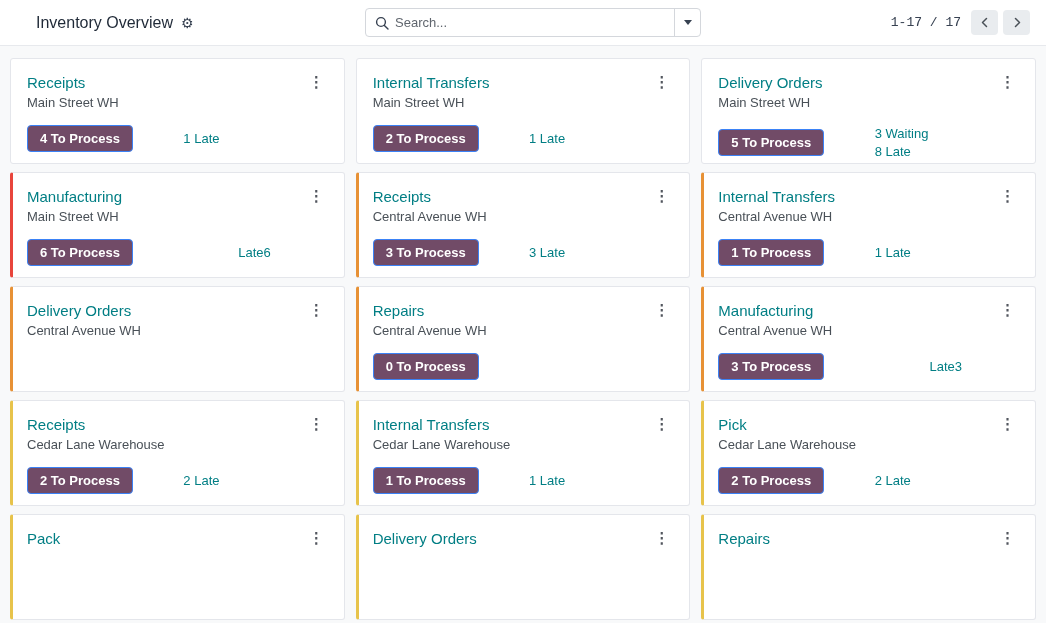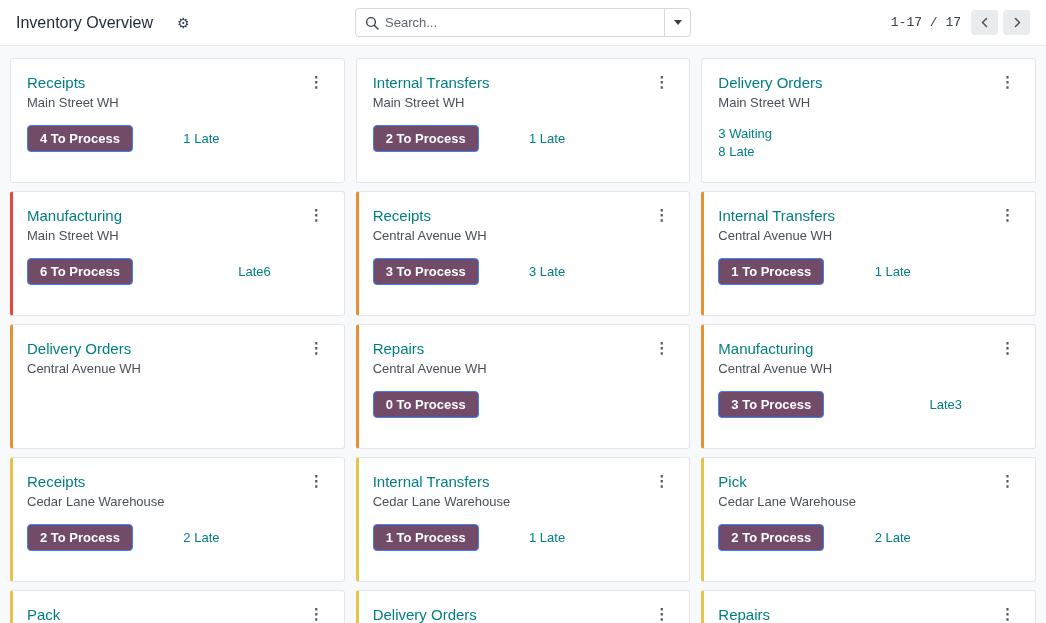--- a/index.html
+++ b/index.html
@@ -2,21 +2,21 @@
 <html><head>
 <meta charset="utf-8">
 <style>
   * { margin:0; padding:0; box-sizing:border-box; }
   html,body { width:1046px; height:623px; overflow:hidden;
     font-family:"Liberation Sans", sans-serif; background:#f8f9fa; }
 
   
   .topbar { height:46px; background:#ffffff; border-bottom:1px solid #e7e9ed;
     display:flex; align-items:center; padding:0 16px; }
-  .topbar-left { flex:1; display:flex; align-items:center; gap:24px; }
+  .topbar-left { flex:1; display:flex; align-items:center; gap:8px;margin-left:20px; }
   .page-title { font-size:16px; color:#1f2937; font-weight:400; }
   .gear { font-size:14px; color:#374151; cursor:pointer; line-height:1; }
   .searchbox { width:336px; height:29px; border:1px solid #d4d7dc; border-radius:4px;
     background:#fff; display:flex; align-items:center; }
   .searchbox .mag { padding:0 6px 0 9px; display:flex; align-items:center; }
   .searchbox input { border:none; outline:none; flex:1; font-size:13px; color:#374151;
     font-family:"Liberation Sans", sans-serif; background:transparent; }
   .searchbox input::placeholder { color:#60666e; }
   .search-caret { width:26px; align-self:stretch; border-left:1px solid #d4d7dc;
     display:flex; align-items:center; justify-content:center; cursor:pointer; }
@@ -24,21 +24,21 @@
     border-right:4px solid transparent; border-top:5px solid #374151; }
   .topbar-right { flex:1; display:flex; align-items:center; justify-content:flex-end; gap:10px;font-family:Liberation Mono, monospace; }
   .pager-range { font-size:13px; color:#374151; }
   .pager-btns { display:flex; gap:5px; }
   .pager-btn { width:27px; height:25px; background:#e9ecef; border:none; border-radius:4px;
     display:flex; align-items:center; justify-content:center; cursor:pointer; }
 
   
   .grid { display:grid; grid-template-columns:repeat(3,1fr); column-gap:11px; row-gap:8px;
     padding:12px 10px; }
-  .card { background:#ffffff; border:1px solid #e4e6eb; border-radius:3px; height:125px;
+  .card { background:#ffffff; border:1px solid #e4e6eb; border-radius:3px; height:106px;
     padding:14px 16px; position:relative; overflow:hidden; }
   .card.b-red    { border-left:3px solid #e8453c; padding-left:14px; }
   .card.b-orange { border-left:3px solid #e79135; padding-left:14px; }
   .card.b-yellow { border-left:3px solid #e7c34b; padding-left:14px; }
   .card-top { display:flex; justify-content:space-between; align-items:flex-start; }
   .card-title { font-size:15px; color:#017e84; font-weight:500; line-height:20px; cursor:pointer; }
   .card-sub { font-size:13px; color:#495057; line-height:19px; }
   .kebab { font-size:15px; color:#52565e; line-height:14px; cursor:pointer; padding:2px 4px;
     font-weight:700; }
   .card-body { display:grid; grid-template-columns:52% 48%; align-items:center; margin-top:13px; }
@@ -124,20 +124,21 @@
 
   <div class="card">
     <div class="card-top">
       <div>
         <div class="card-title">Delivery Orders</div>
         <div class="card-sub">Main Street WH</div>
       </div>
       <span class="kebab">⋮</span>
     </div>
     <div class="card-body">
+      <button class="process-btn">5 To Process</button>
       <div class="side">
         <a class="link">3 Waiting</a>
         <a class="link">8 Late</a>
       </div>
     </div>
   </div>
 
   <div class="card b-red">
     <div class="card-top">
       <div>

